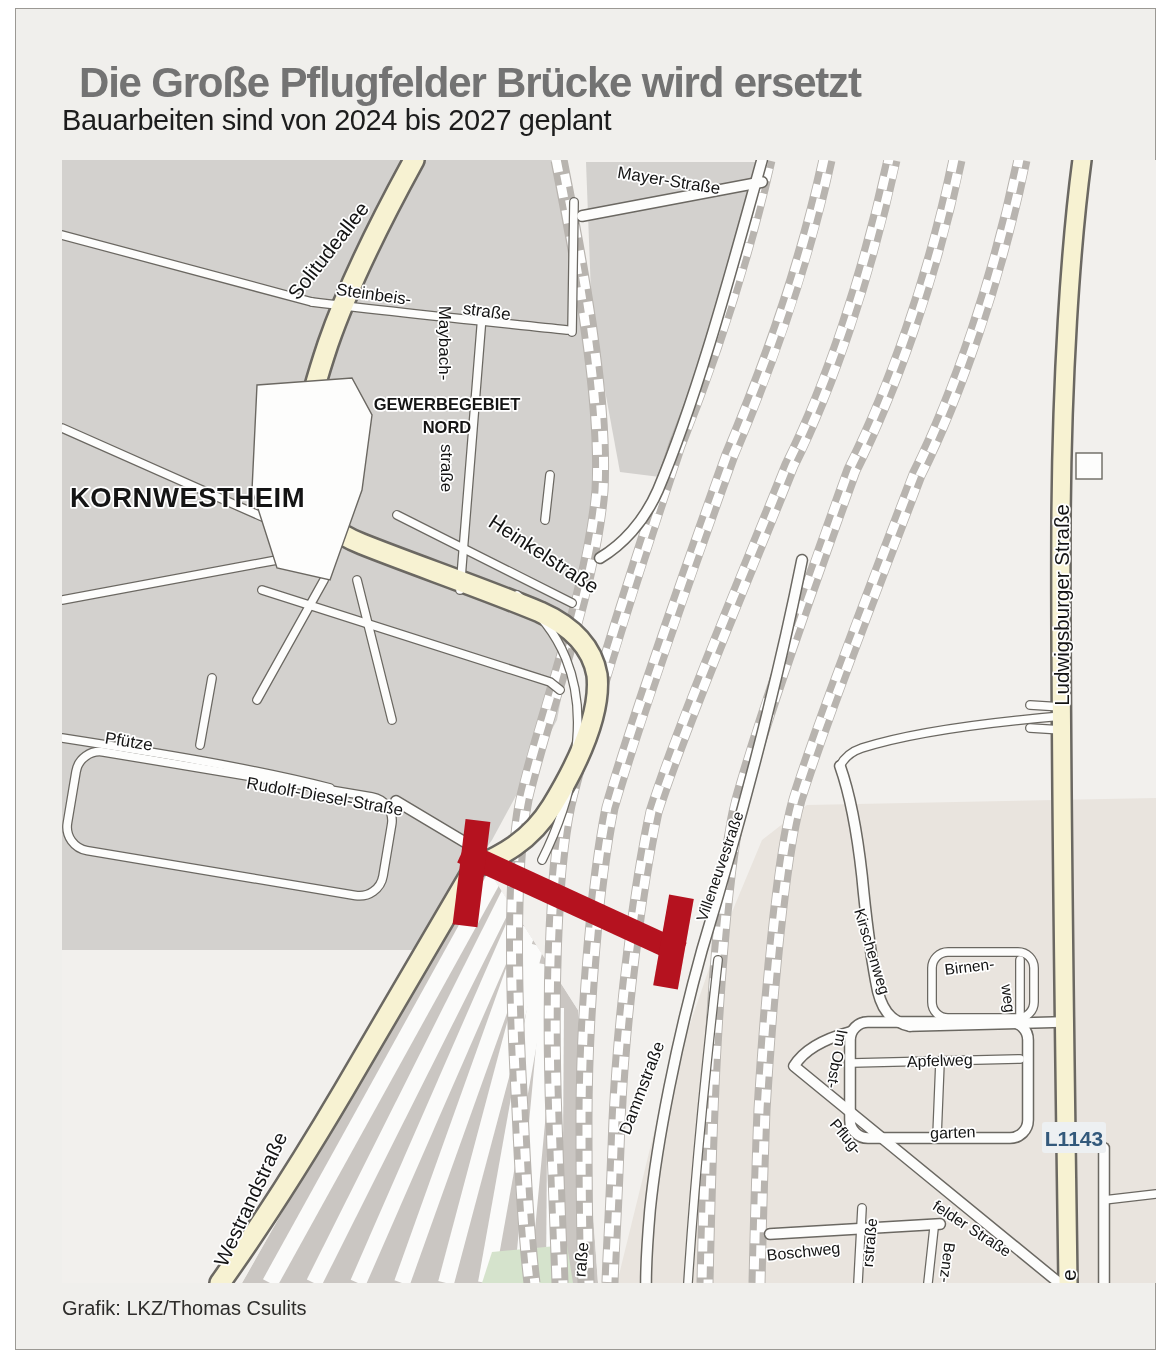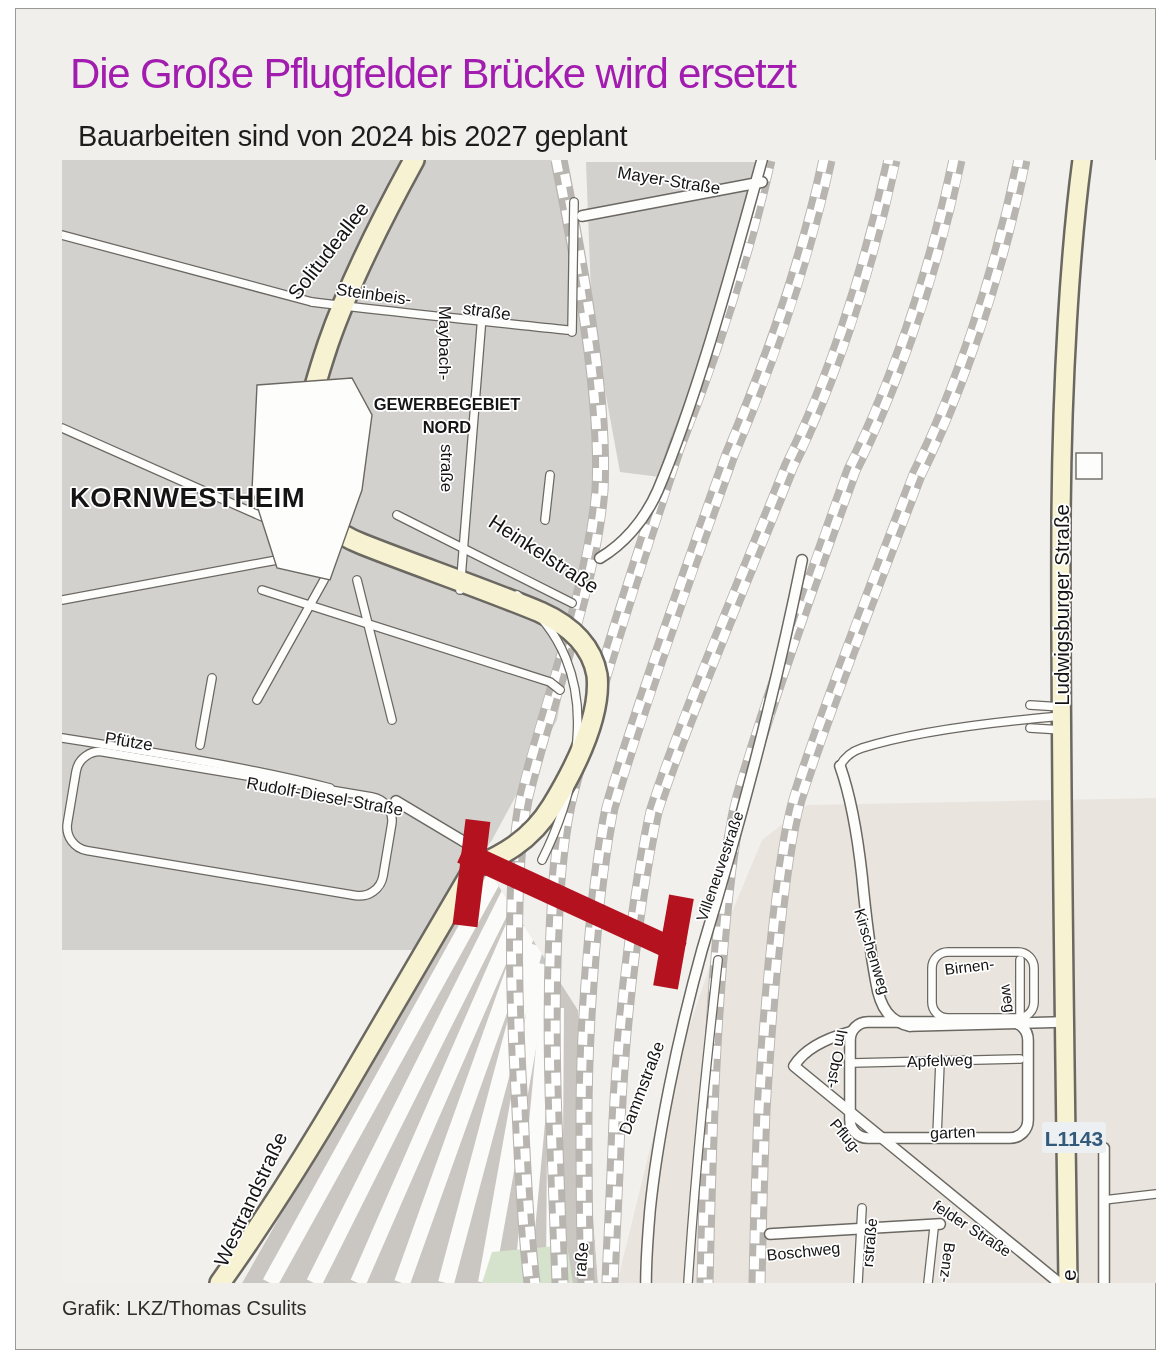--- a/index.html
+++ b/index.html
@@ -1,22 +1,22 @@
 <!DOCTYPE html>
 <html><head>
 <meta charset="utf-8">
 <style>
   html,body{margin:0;padding:0;background:#ffffff;}
   .page{position:relative;width:1166px;height:1369px;background:#ffffff;
         font-family:"Liberation Sans",sans-serif;overflow:hidden;}
   .frame{position:absolute;left:15px;top:8px;width:1141px;height:1342px;
          background:#f0efec;border:1.5px solid #9b9994;box-sizing:border-box;}
-  .headline{position:absolute;left:62px;top:42px;width:1040px;margin:8px;
-            font-size:42px;font-weight:normal;color:#a21caf;letter-spacing:-1.2px;}
-  .subheadline{position:absolute;left:62px;top:104px;width:1040px;margin:16px;
+  .headline{position:absolute;left:62px;top:42px;width:1040px;margin:17px;
+            font-size:42px;font-weight:bold;color:#737373;letter-spacing:-1.2px;}
+  .subheadline{position:absolute;left:62px;top:104px;width:1040px;margin:0;
                font-size:29px;font-weight:normal;color:#1c1c1c;letter-spacing:-0.4px;}
   .mapwrap{position:absolute;left:62px;top:160px;width:1094px;height:1123px;overflow:hidden;}
   .credit{position:absolute;left:62px;top:1297px;font-size:20px;color:#2e2d2b;}
   
   .rb{fill:none;stroke:#b8b4af;stroke-width:17;}
   .rw{fill:none;stroke:#ffffff;stroke-width:9;stroke-dasharray:13 13;}
   .cas{fill:none;stroke:#6b6862;stroke-linecap:round;stroke-linejoin:round;}
   .rdf{fill:none;stroke:#fdfdfc;stroke-linecap:round;stroke-linejoin:round;}
   .c12{stroke-width:12.5;} .c10{stroke-width:10;} .cy{stroke-width:24;} .cy2{stroke-width:22;}
   .f9{stroke-width:9.5;} .f7{stroke-width:7.5;} .fy{stroke-width:19;stroke:#f7f2d2;} .fy2{stroke-width:17;stroke:#f7f2d2;}

